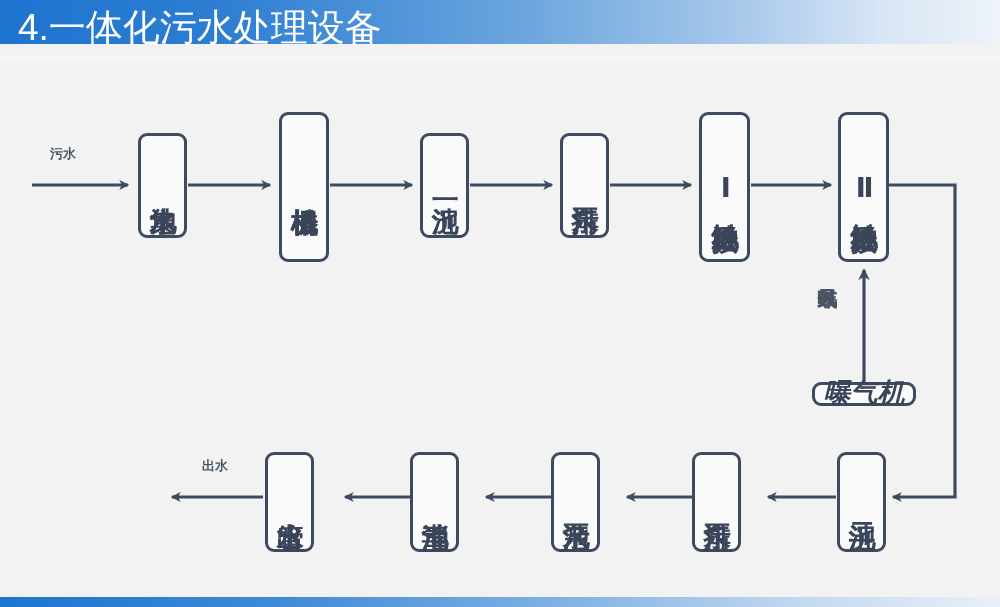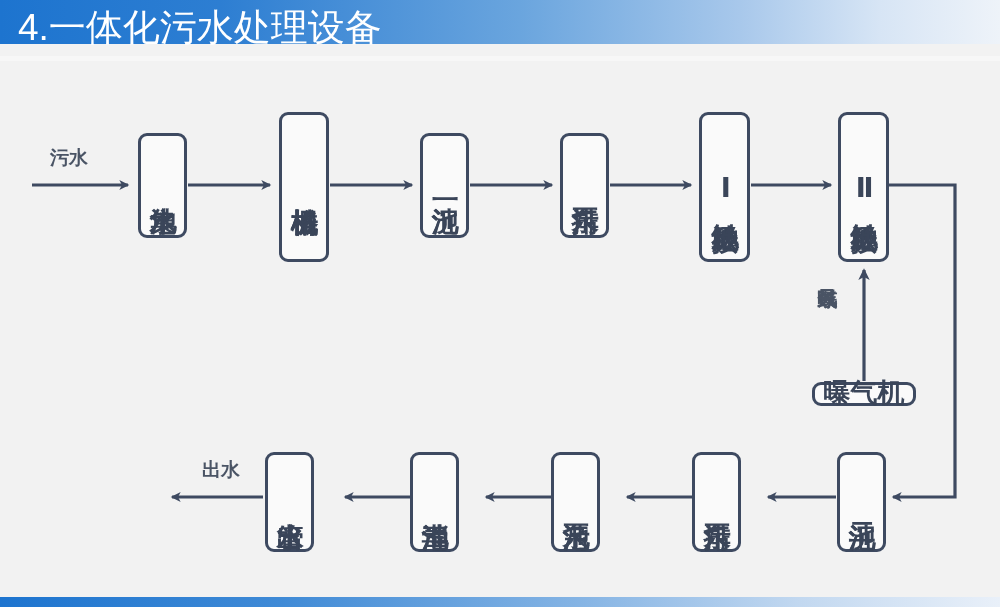--- a/index.html
+++ b/index.html
@@ -90,21 +90,21 @@
   }
   .node.horizontal .node-label {
     writing-mode: horizontal-tb;
     white-space: nowrap;
   }
 
   
   .free-label {
     position: absolute;
     color: #4a5465;
-    font-size: 19px;
+    font-size: 13px;
     font-weight: bold;
     white-space: nowrap;
   }
   .free-label.vertical {
     writing-mode: vertical-rl;
     text-orientation: upright;
     line-height: 1.0;
     font-size: 20px;
   }
 
@@ -192,21 +192,21 @@
     </div>
 
     <div class="node vertical" style="left:699px; top:51px; width:51px; height:150px;">
       <span class="node-label">Ⅰ级接触池</span>
     </div>
 
     <div class="node vertical" style="left:838px; top:51px; width:51px; height:150px;">
       <span class="node-label">Ⅱ级接触池</span>
     </div>
 
-    <div class="node horizontal" style="left:812px; top:321px; width:104px; height:24px;">
+    <div class="node horizontal" style="left:812px; top:321px; width:104px; height:24px;font-style:italic;">
       <span class="node-label">曝气机</span>
     </div>
 
     <div class="node vertical" style="left:265px; top:391px; width:49px; height:100px;">
       <span class="node-label">出水管</span>
     </div>
 
     <div class="node vertical" style="left:410px; top:391px; width:49px; height:100px;">
       <span class="node-label">消毒池</span>
     </div>

